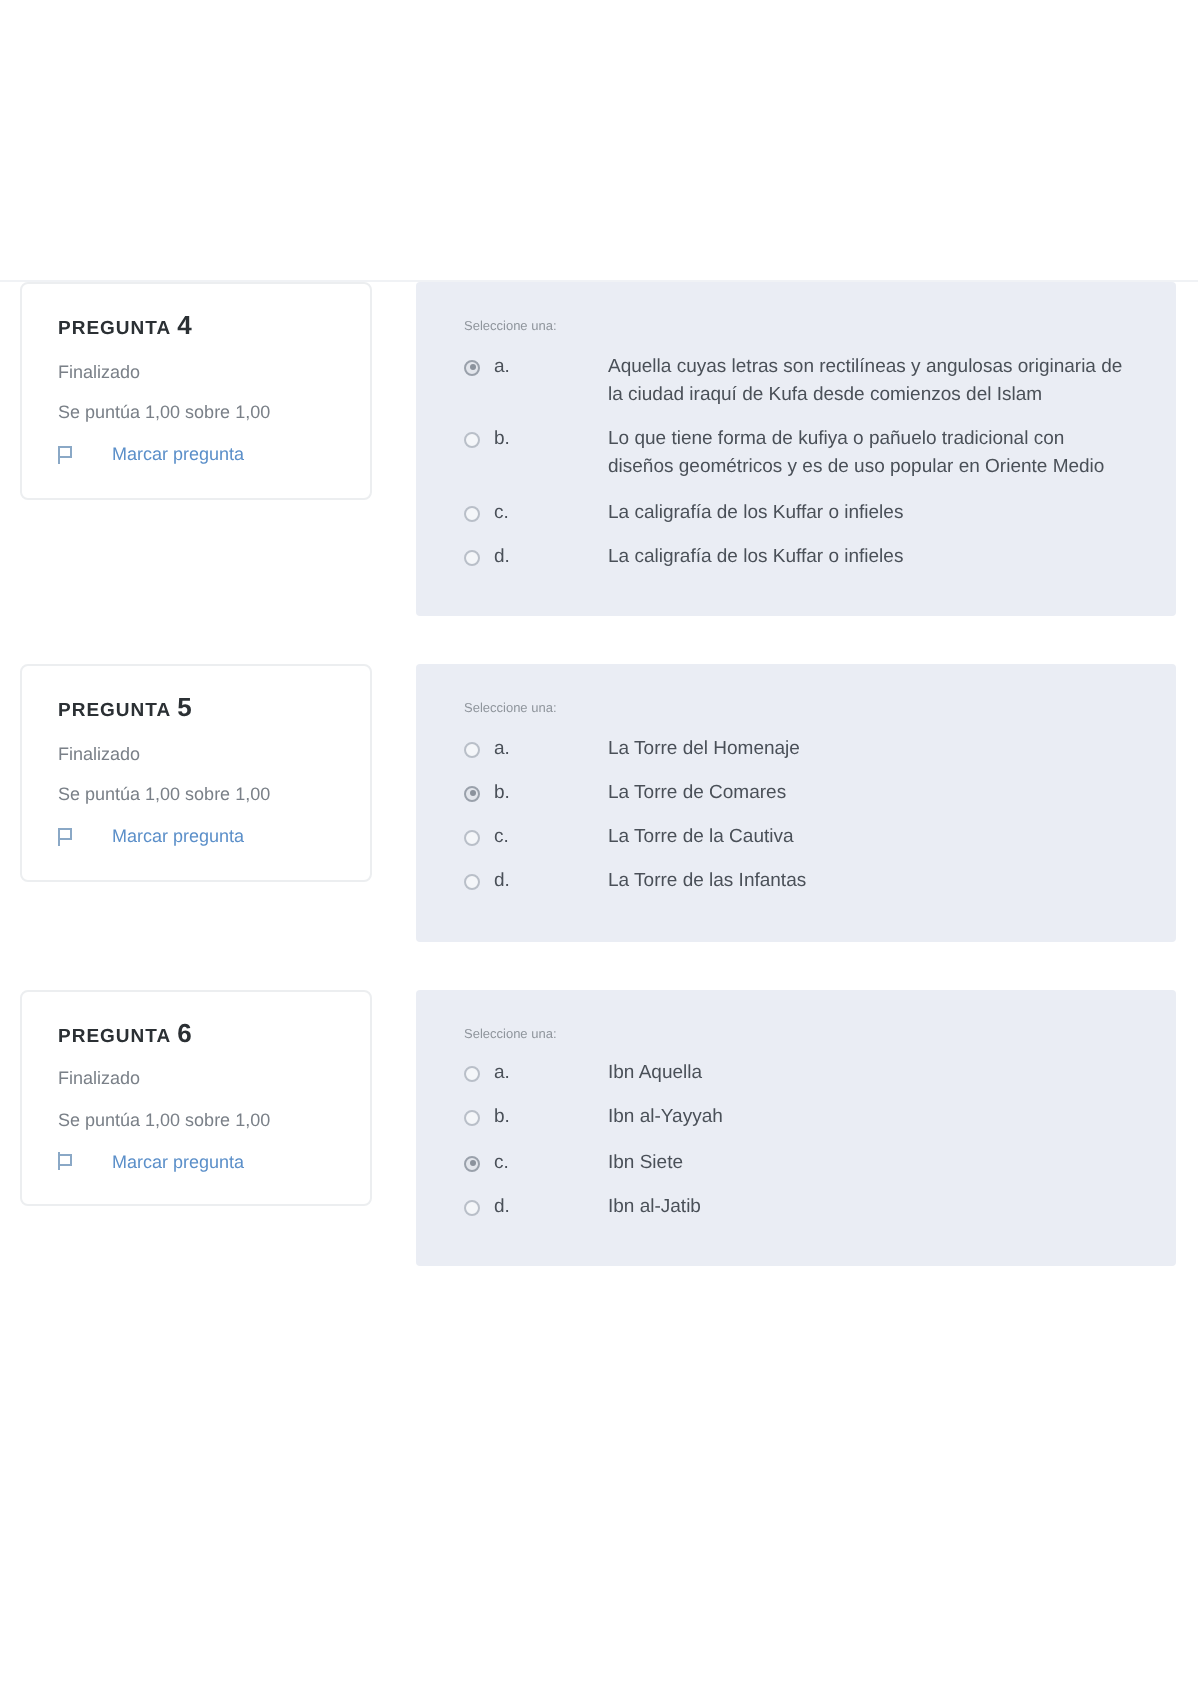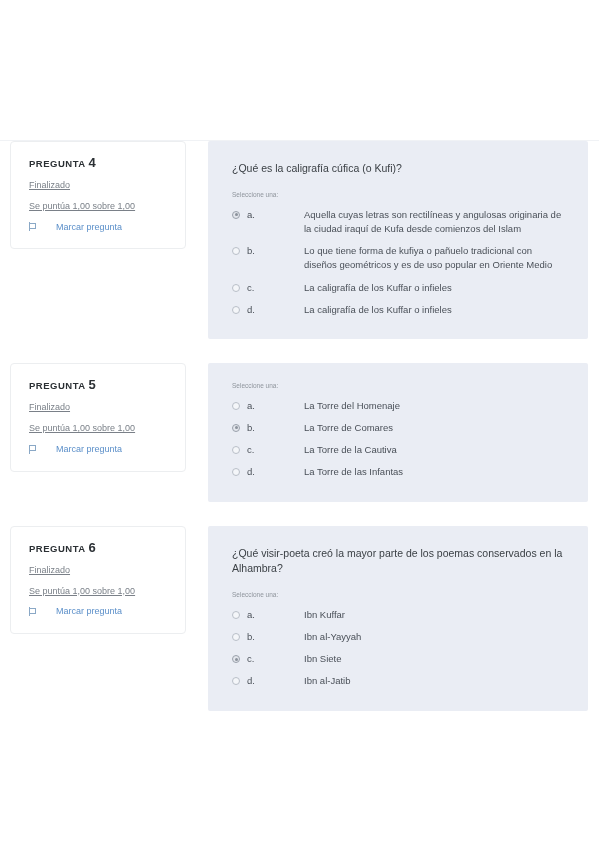--- a/index.html
+++ b/index.html
@@ -71,21 +71,20 @@
     font-size: 13px;
     font-weight: bold;
     letter-spacing: 0;
     margin-left: 3px;
   }
   .qinfo-row {
     font-size: 9px;
     color: #7a8088;
     margin-bottom: 10px;
     line-height: 1.2;
-    text-decoration: underline;
   }
   .qinfo-flag {
     font-size: 9px;
     color: #5b8fc9;
     display: flex;
     align-items: center;
     gap: 20px;
     line-height: 1.2;
     cursor: pointer;
   }
@@ -198,21 +197,20 @@
         </div>
         <div class="qinfo-row">Finalizado</div>
         <div class="qinfo-row">Se puntúa 1,00 sobre 1,00</div>
         <div class="qinfo-flag">
           <span class="flag-icon"></span>
           <span>Marcar pregunta</span>
         </div>
       </div>
 
       <div class="qpanel">
-        <p class="qtext">¿Qué es la caligrafía cúfica (o Kufi)?</p>
         <p class="qprompt">Seleccione una:</p>
         <ul class="opts">
           <li class="opt">
             <span class="radio checked"></span>
             <span class="opt-letter">a.</span>
             <span class="opt-text">Aquella cuyas letras son rectilíneas y angulosas originaria de la ciudad iraquí de Kufa desde comienzos del Islam</span>
           </li>
           <li class="opt">
             <span class="radio"></span>
             <span class="opt-letter">b.</span>
@@ -279,27 +277,26 @@
         </div>
         <div class="qinfo-row">Finalizado</div>
         <div class="qinfo-row">Se puntúa 1,00 sobre 1,00</div>
         <div class="qinfo-flag">
           <span class="flag-icon"></span>
           <span>Marcar pregunta</span>
         </div>
       </div>
 
       <div class="qpanel">
-        <p class="qtext">¿Qué visir-poeta creó la mayor parte de los poemas conservados en la Alhambra?</p>
         <p class="qprompt">Seleccione una:</p>
         <ul class="opts">
           <li class="opt">
             <span class="radio"></span>
             <span class="opt-letter">a.</span>
-            <span class="opt-text">Ibn Kuffar</span>
+            <span class="opt-text">Ibn Aquella</span>
           </li>
           <li class="opt">
             <span class="radio"></span>
             <span class="opt-letter">b.</span>
             <span class="opt-text">Ibn al-Yayyah</span>
           </li>
           <li class="opt">
             <span class="radio checked"></span>
             <span class="opt-letter">c.</span>
             <span class="opt-text">Ibn Siete</span>

